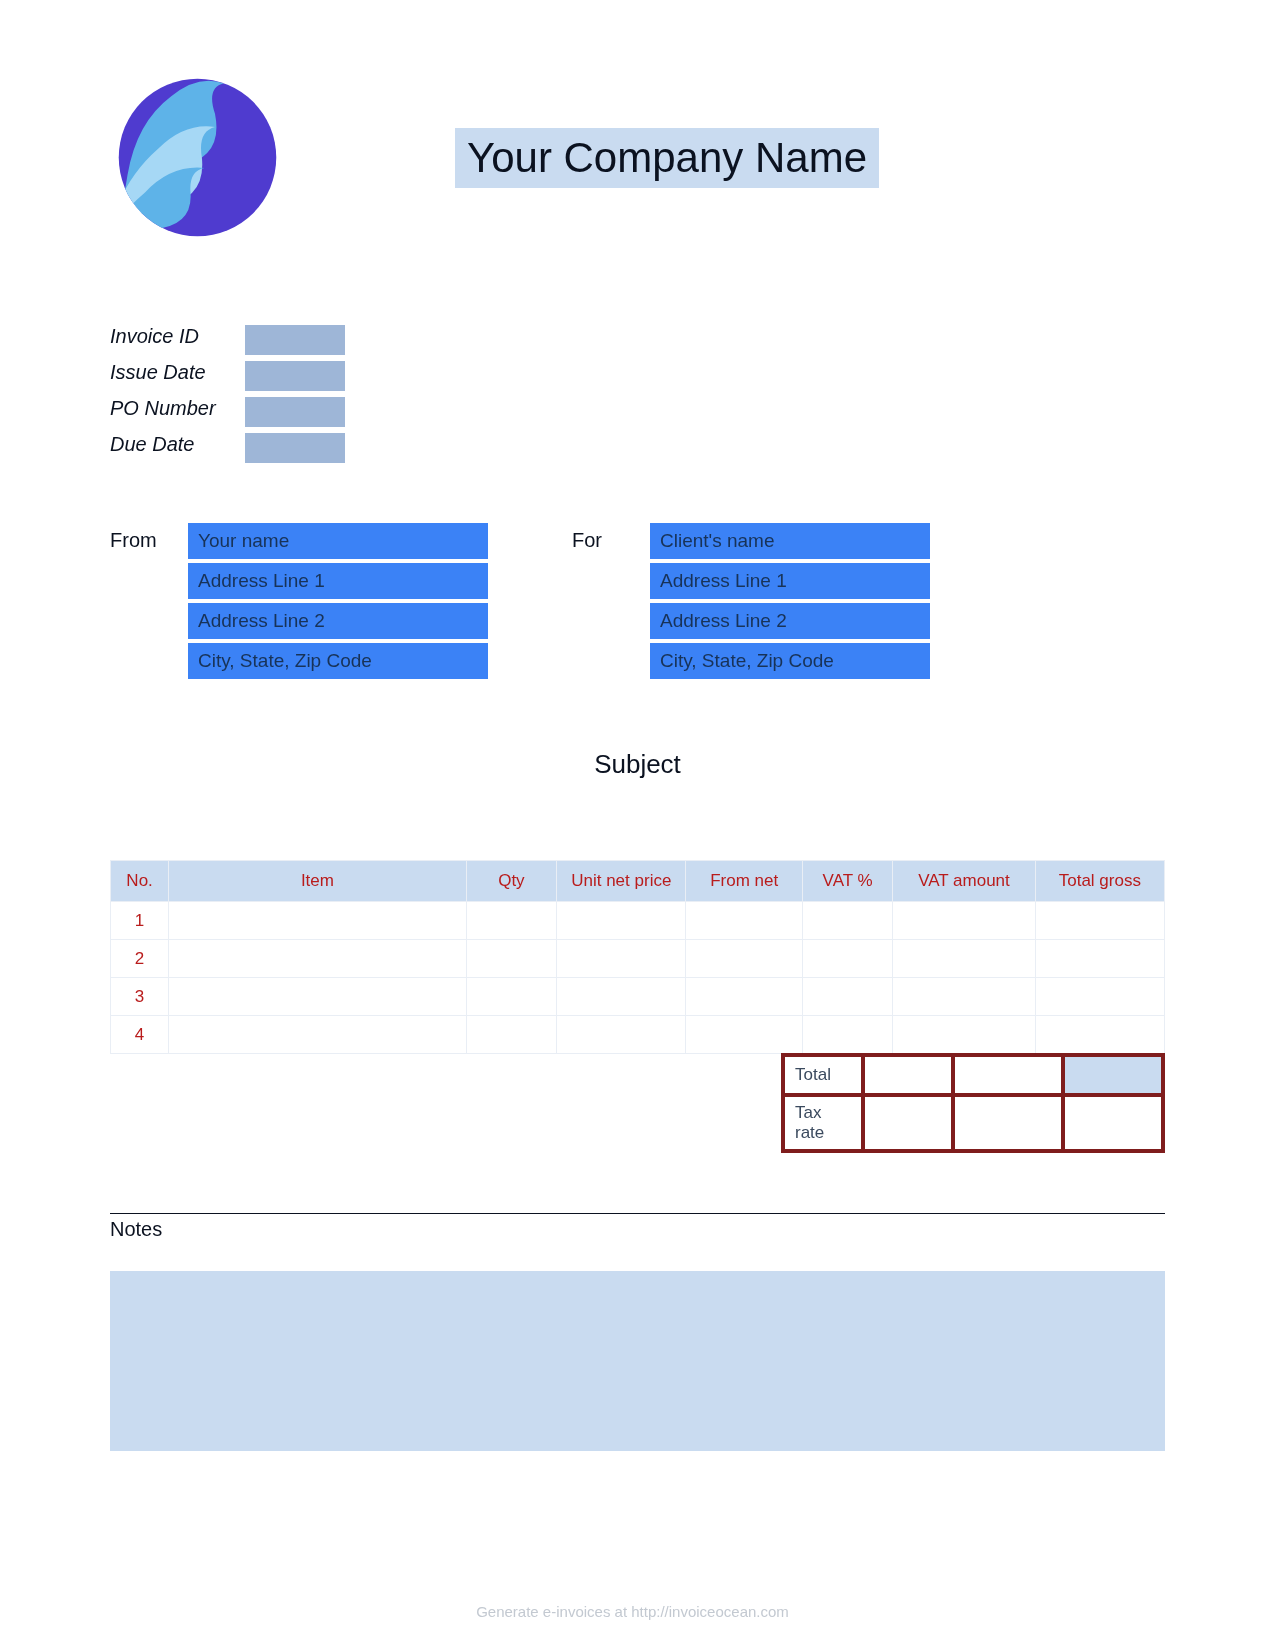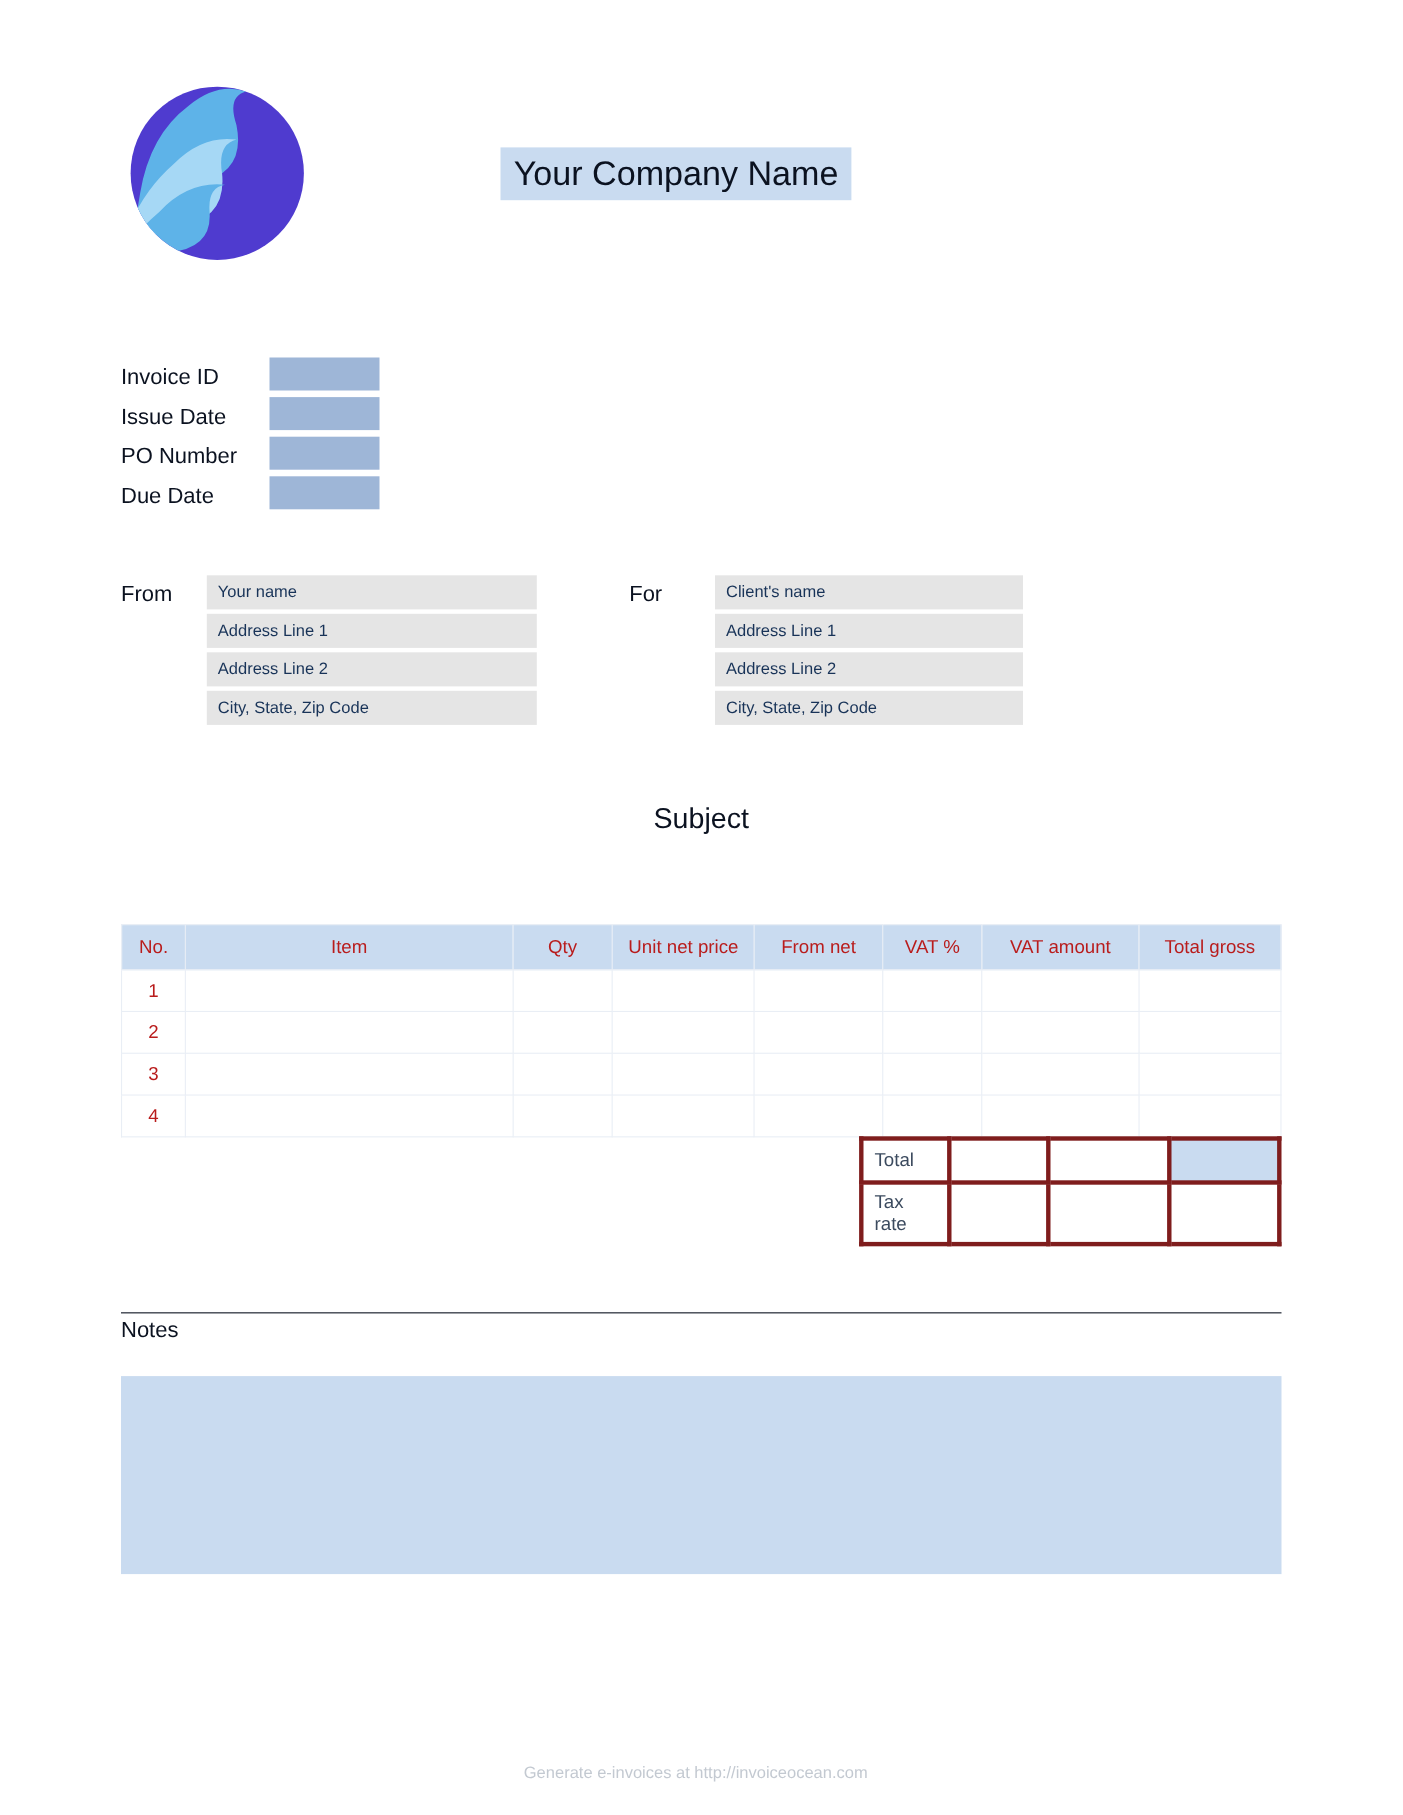--- a/index.html
+++ b/index.html
@@ -14,39 +14,40 @@
     }
     .header {
       display: flex;
       align-items: center;
       gap: 170px;
       margin-bottom: 80px;
     }
     .logo { width: 175px; height: 175px; }
     .company-name {
       background: #c9dbf0;
-      font-size: 31px;
+      font-size: 42px;
       padding: 6px 12px;
       color: #0b1220;
     }
     .meta-block { margin-bottom: 60px; }
     .meta-row {
       display: flex;
-      align-items: flex-end;
+      align-items: flex-start;
       margin-bottom: 6px;
+      font-style: italic;
     }
     .meta-label { width: 135px; font-size: 20px; color: #0b1220; }
     .meta-value { width: 100px; height: 30px; background: #9eb6d7; }
     .parties { display: flex; gap: 24px; margin-bottom: 70px; }
     .party { display: flex; gap: 16px; }
     .party-label { width: 62px; font-size: 20px; padding-top: 6px; }
     .party-fields { display: flex; flex-direction: column; gap: 4px; }
     .party-field {
-      background: #e5e5e5;
-      font-size: 15px;
+      background: #3b82f6;
+      font-size: 19px;
       color: #183358;
       padding: 7px 10px;
       width: 280px;
     }
     .party.from .party-field { width: 300px; }
     .subject-row {
       display: flex;
       align-items: center;
       gap: 20px;
       margin-bottom: 60px;

